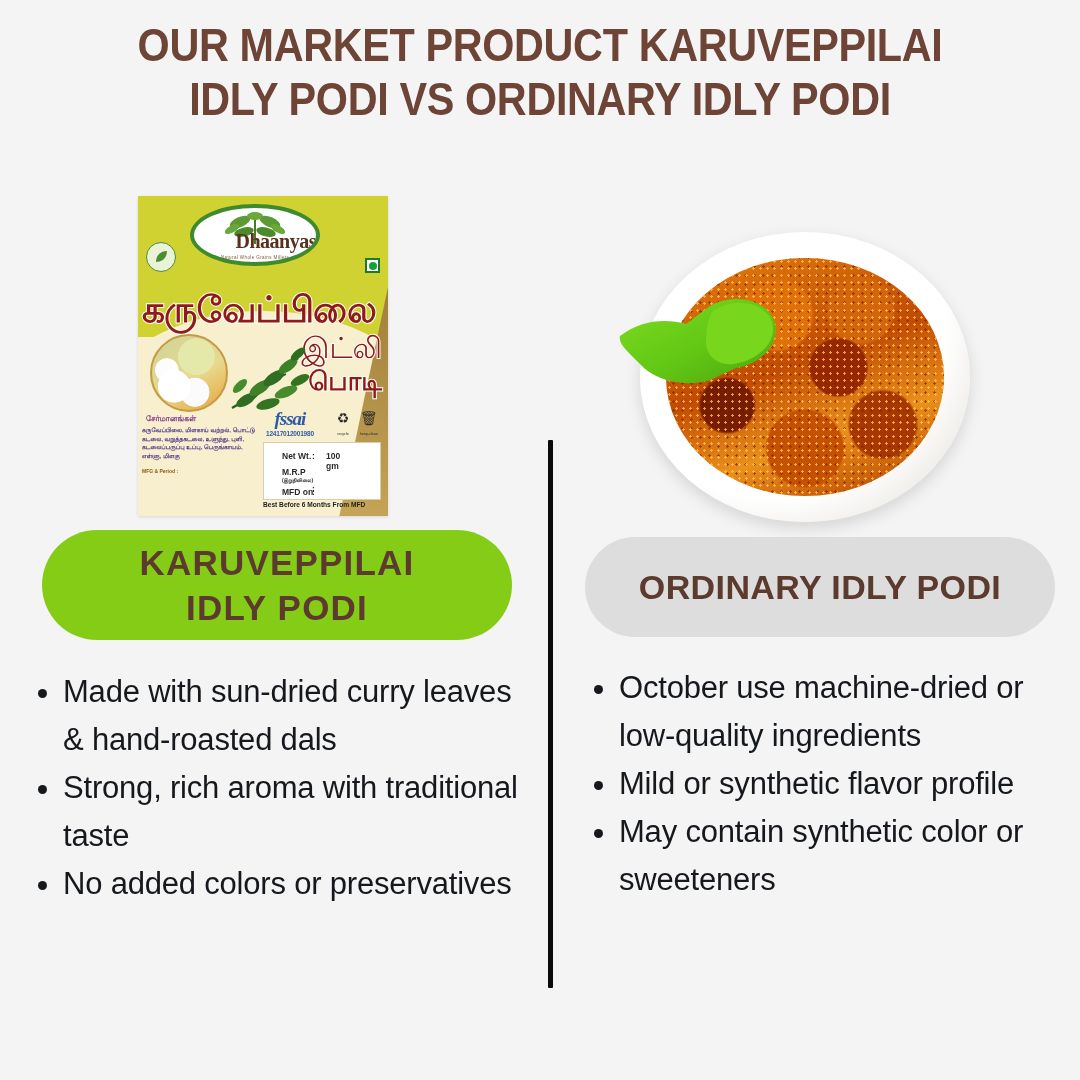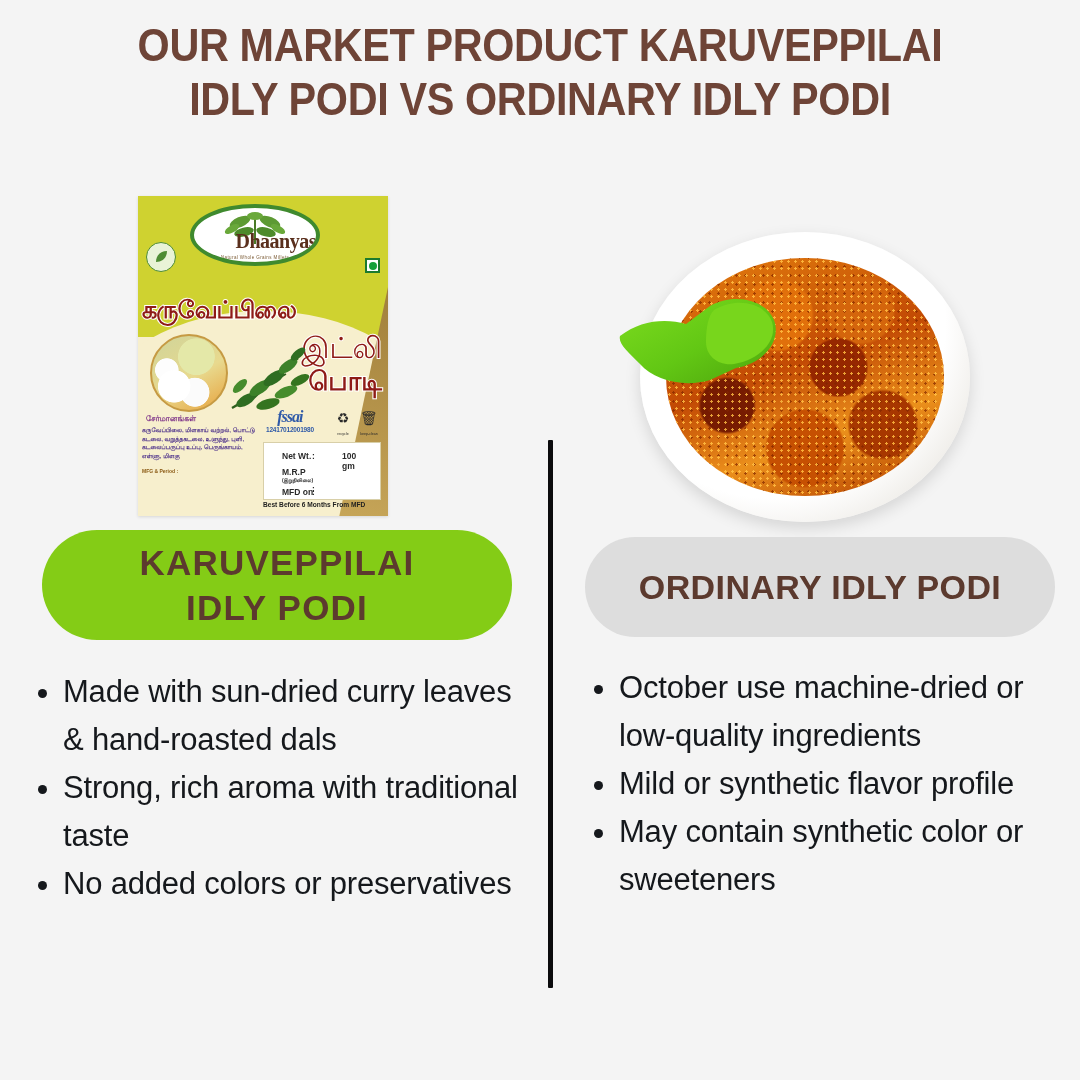--- a/index.html
+++ b/index.html
@@ -110,21 +110,21 @@
     position: absolute; right: 8px; top: 62px;
     width: 15px; height: 15px;
     border: 2px solid #1c7a2e; background: #fff;
     display: flex; align-items: center; justify-content: center;
   }
   .veg-mark i { width: 8px; height: 8px; border-radius: 50%; background: #15a03a; display:block; }
 
   .tamil-main {
     position: absolute; left: 4px; top: 98px;
     width: 240px; text-align: left;
-    font-size: 24px; font-weight: bold;
+    font-size: 36px; font-weight: bold;
     color: #8e1b16;
     -webkit-text-stroke: 2px #ffffff;
     paint-order: stroke fill;
     letter-spacing: -1px;
     line-height: 32px;
   }
   .tamil-l2 {
     position: absolute; right: 6px; top: 136px;
     font-size: 29px; font-weight: normal; color: #8e1b16;
     -webkit-text-stroke: 2px #ffffff; paint-order: stroke fill;
@@ -166,40 +166,40 @@
     font-size: 5px; color: #8b5a14; font-weight: bold;
   }
 
   .fssai {
     position: absolute; left: 128px; top: 212px;
     text-align: center;
   }
   .fssai-word {
     font-family: "Liberation Serif", serif;
     font-style: italic; font-weight: bold;
-    font-size: 16px; color: #2f5aa8; letter-spacing: -1px;
+    font-size: 19px; color: #2f5aa8; letter-spacing: -1px;
   }
   .fssai-num { font-size: 6.5px; font-weight: bold; color: #2f5aa8; letter-spacing: -0.2px; }
   .recycle-marks { position: absolute; left: 196px; top: 214px; display: flex; gap: 8px; }
   .mini-mark { width: 18px; text-align: center; font-size: 14px; color: #2b2b2b; line-height: 16px; }
   .mini-mark span { display: block; font-size: 3.6px; }
 
   .netbox {
     position: absolute; left: 125px; top: 246px;
     width: 118px; height: 58px;
     background: #ffffff; border: 1px solid #d8cfa8;
   }
   .netrow {
     position: absolute; left: 6px;
     font-size: 8.5px; font-weight: bold; color: #2a2a2a;
     font-family: "Liberation Sans", sans-serif;
     padding-left: 12px;
   }
   .netrow .c { position: absolute; left: 42px; }
-  .netrow .v { position: absolute; left: 72px; }
+  .netrow .v { position: absolute; left: 56px; }
   .netsub { font-size: 5px; font-weight: bold; display: block; }
   .bestbefore {
     position: absolute; left: 125px; top: 305px; width: 120px;
     font-size: 6.6px; font-weight: bold; color: #1f1f1f;
   }
 
   
   .bowl-wrap {
     position: absolute;
     left: 640px; top: 232px;

